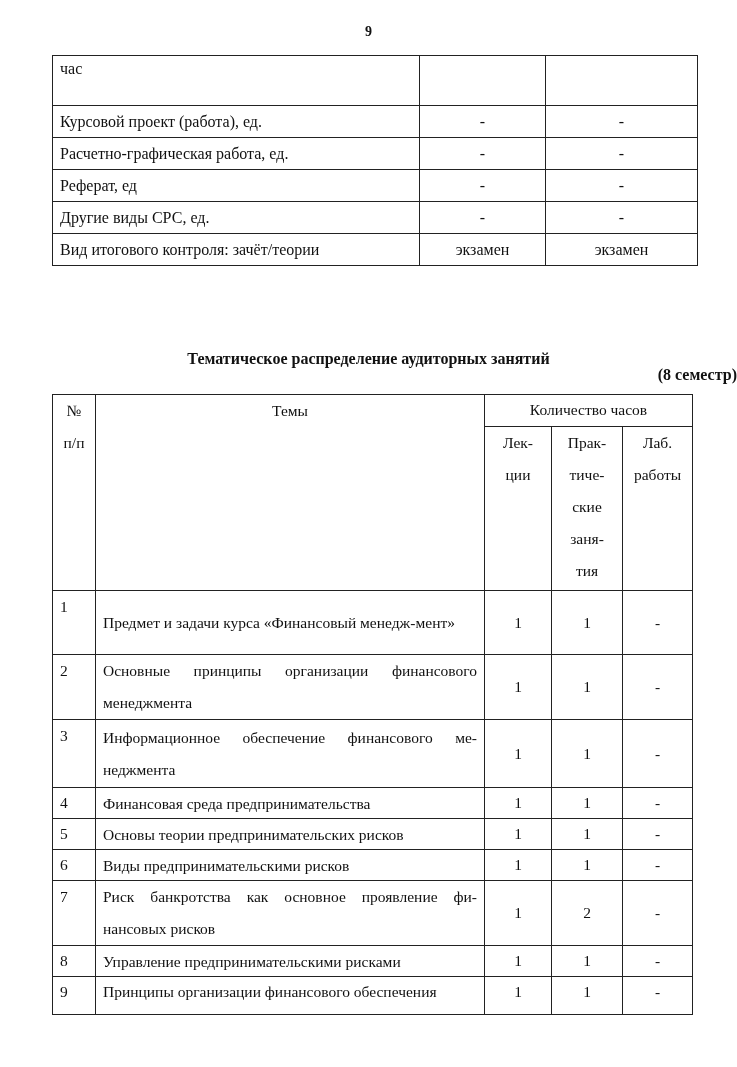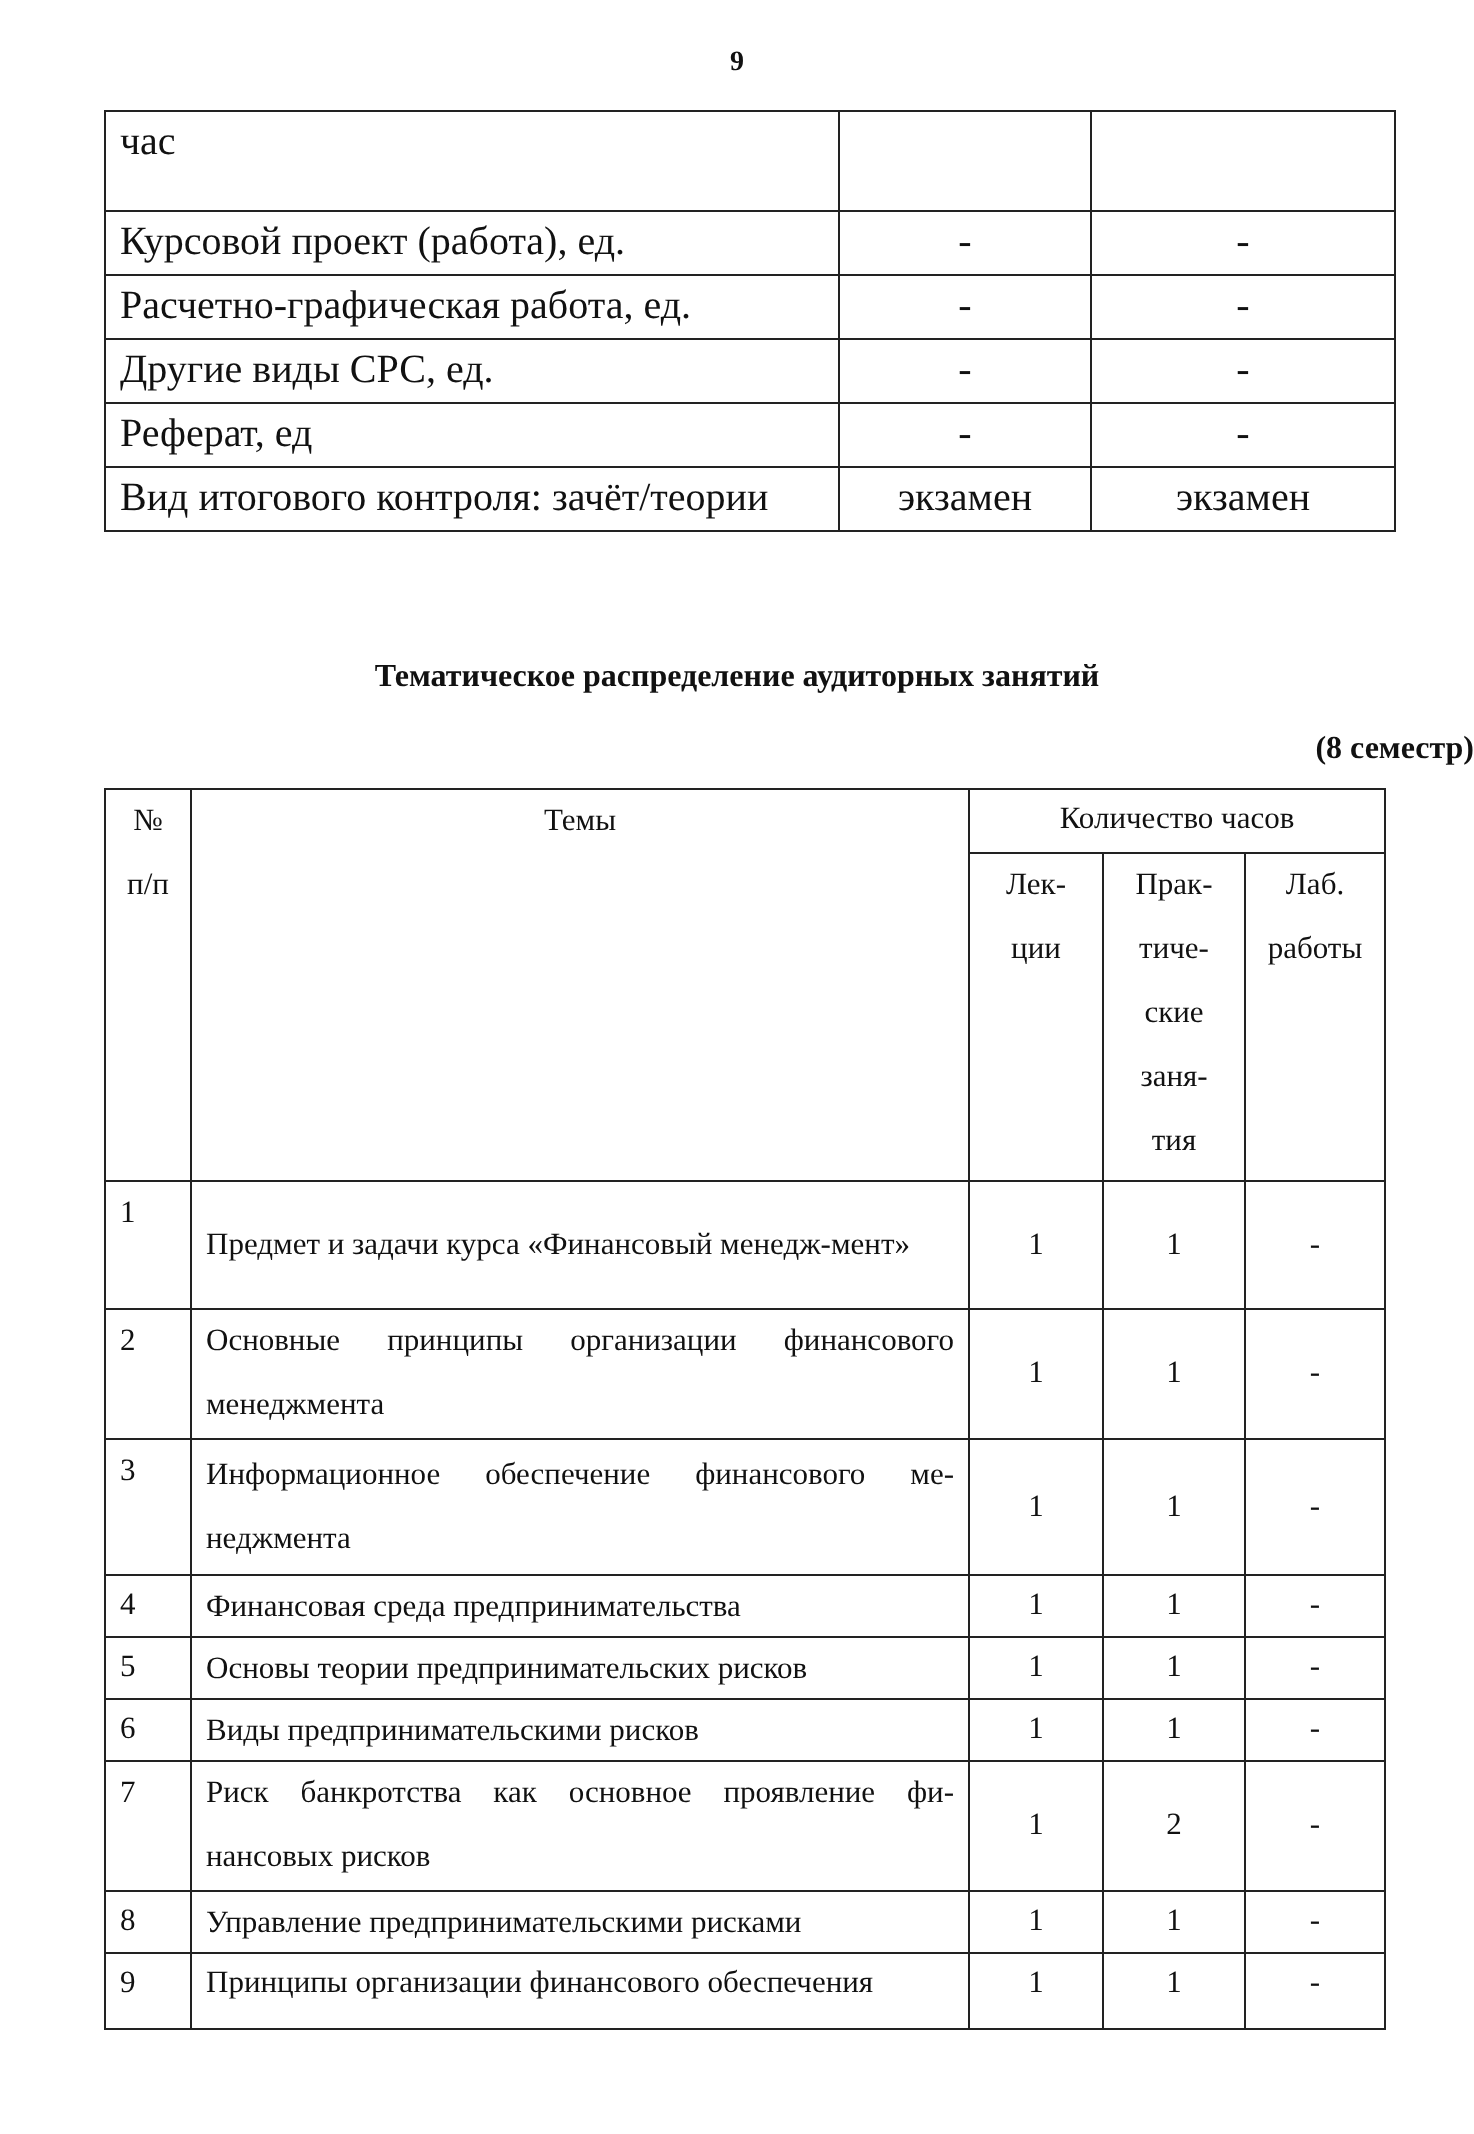--- a/index.html
+++ b/index.html
@@ -9,21 +9,21 @@
       color: #111;
     }
     .page-number {
       position: absolute; left: 0; width: 737px; top: 24px;
       text-align: center; font-weight: bold; font-size: 14px;
     }
     table { border-collapse: collapse; position: absolute; table-layout: fixed; }
     td, th { border: 1.3px solid #222; font-weight: normal; padding: 0; }
 
     
-    #t1 { left: 52px; top: 55px; width: 645px; font-size: 20px; }
+    #t1 { left: 52px; top: 55px; width: 645px; font-size: 16px; }
     #t1 td { height: 31px; vertical-align: middle; }
     #t1 td.lbl { padding-left: 7px; text-align: left; }
     #t1 td.val { text-align: center; }
     #t1 tr.first td { height: 45px; vertical-align: top; padding-top: 4px; }
 
     .title {
       position: absolute; left: 0; width: 737px; text-align: center;
       font-weight: bold; font-size: 16px;
     }
 
@@ -58,38 +58,38 @@
       <td class="lbl">Курсовой проект (работа), ед.</td>
       <td class="val">-</td>
       <td class="val">-</td>
     </tr>
     <tr>
       <td class="lbl">Расчетно-графическая работа, ед.</td>
       <td class="val">-</td>
       <td class="val">-</td>
     </tr>
     <tr>
-      <td class="lbl">Другие виды СРС, ед.</td>
+      <td class="lbl">Реферат, ед</td>
       <td class="val">-</td>
       <td class="val">-</td>
     </tr>
     <tr>
-      <td class="lbl">Реферат, ед</td>
+      <td class="lbl">Другие виды СРС, ед.</td>
       <td class="val">-</td>
       <td class="val">-</td>
     </tr>
     <tr>
       <td class="lbl">Вид итогового контроля: зачёт/теории</td>
       <td class="val">экзамен</td>
       <td class="val">экзамен</td>
     </tr>
   </tbody>
 </table>
 
-<div class="title" style="top:330px;">Тематическое распределение аудиторных занятий</div>
+<div class="title" style="top:350px;">Тематическое распределение аудиторных занятий</div>
 <div class="title" style="top:366px;text-align:right;">(8 семестр)</div>
 
 <table id="t2">
   <colgroup>
     <col style="width:43px">
       <col style="width:389px">
       <col style="width:67px">
       <col style="width:71px">
       <col style="width:70px">
   </colgroup>

